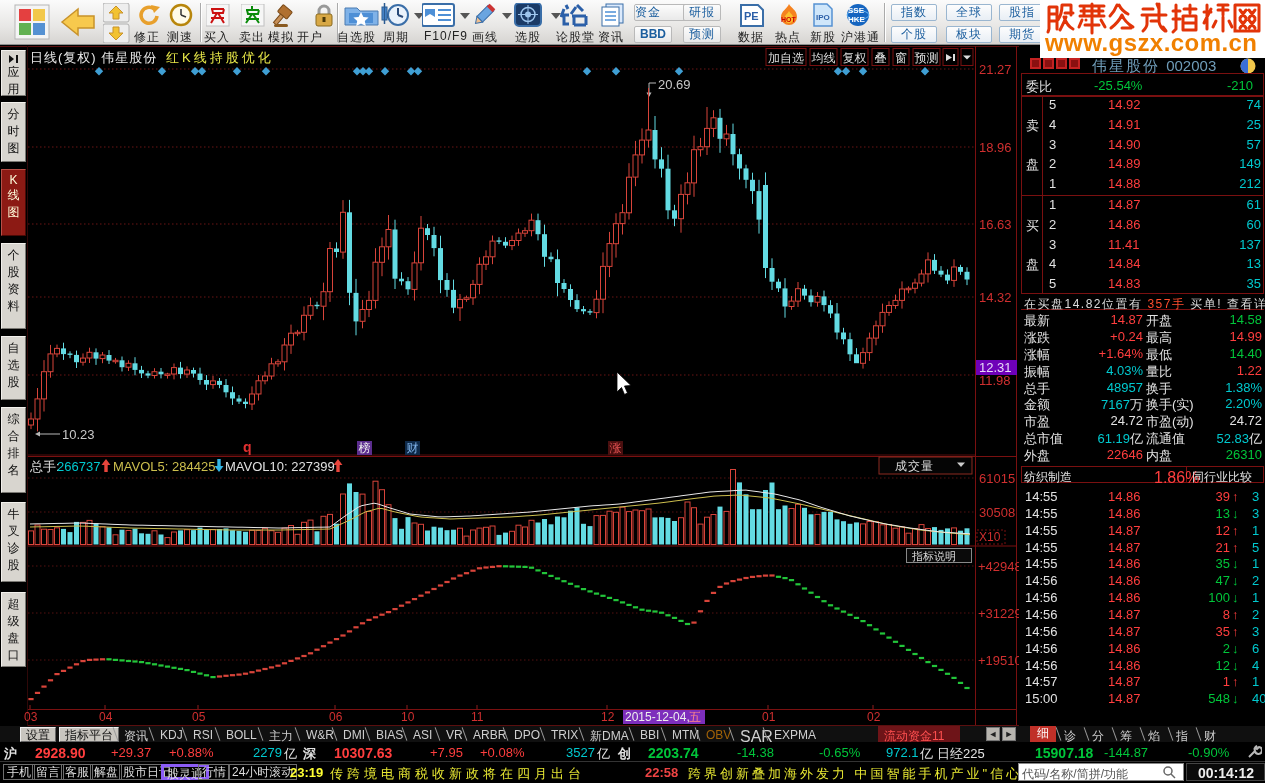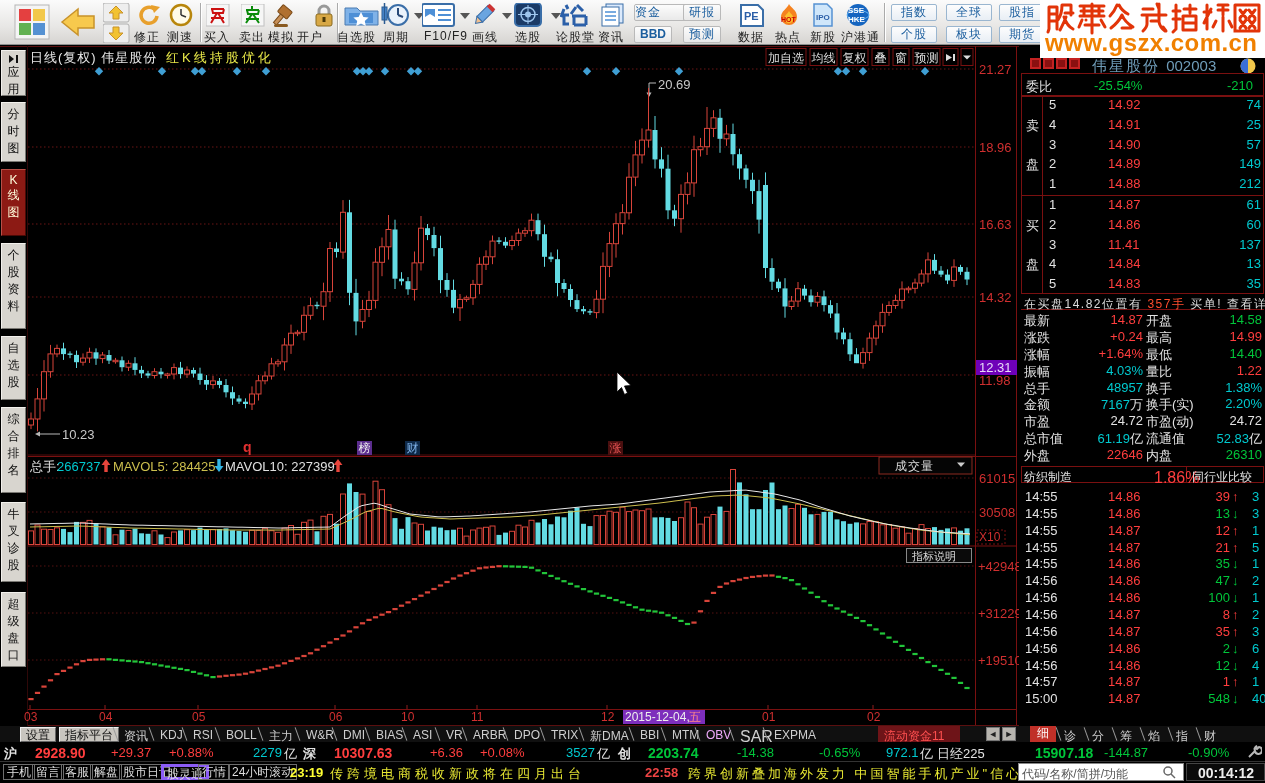--- a/index.html
+++ b/index.html
@@ -1068,21 +1068,21 @@
 <div class="ab" style="left:514px;top:728px;font-size:12px;color:#cfcfcf;white-space:nowrap">DPO</div>
 <div class="ab" style="left:505px;top:727px;width:1px;height:14px;background:#9a9a9a;transform:rotate(-20deg)"></div>
 <div class="ab" style="left:551px;top:728px;font-size:12px;color:#cfcfcf;white-space:nowrap">TRIX</div>
 <div class="ab" style="left:542px;top:727px;width:1px;height:14px;background:#9a9a9a;transform:rotate(-20deg)"></div>
 <div class="ab" style="left:590px;top:728px;font-size:12px;color:#cfcfcf;white-space:nowrap">新DMA</div>
 <div class="ab" style="left:581px;top:727px;width:1px;height:14px;background:#9a9a9a;transform:rotate(-20deg)"></div>
 <div class="ab" style="left:640px;top:728px;font-size:12px;color:#cfcfcf;white-space:nowrap">BBI</div>
 <div class="ab" style="left:631px;top:727px;width:1px;height:14px;background:#9a9a9a;transform:rotate(-20deg)"></div>
 <div class="ab" style="left:672px;top:728px;font-size:12px;color:#cfcfcf;white-space:nowrap">MTM</div>
 <div class="ab" style="left:663px;top:727px;width:1px;height:14px;background:#9a9a9a;transform:rotate(-20deg)"></div>
-<div class="ab" style="left:706px;top:728px;font-size:12px;color:#f0abfc;white-space:nowrap">OBV</div>
+<div class="ab" style="left:706px;top:728px;font-size:12px;color:#a16207;white-space:nowrap">OBV</div>
 <div class="ab" style="left:697px;top:727px;width:1px;height:14px;background:#9a9a9a;transform:rotate(-20deg)"></div>
 <div class="ab" style="left:740px;top:728px;font-size:16px;color:#cfcfcf;white-space:nowrap">SAR</div>
 <div class="ab" style="left:731px;top:727px;width:1px;height:14px;background:#9a9a9a;transform:rotate(-20deg)"></div>
 <div class="ab" style="left:774px;top:728px;font-size:12px;color:#cfcfcf;white-space:nowrap">EXPMA</div>
 <div class="ab" style="left:765px;top:727px;width:1px;height:14px;background:#9a9a9a;transform:rotate(-20deg)"></div>
 <div class="ab" style="left:878px;top:726px;width:82px;height:16px;background:#6e1418"></div>
 <div class="ab" style="left:884px;top:728px;font-size:12px;color:#ff5050;white-space:nowrap">流动资金11</div>
 <div class="ab" style="left:986px;top:727px;width:14px;height:14px;background:#b8b5af;border:1px solid #777;font-size:9px;color:#222;text-align:center;line-height:13px">◄</div>
 <div class="ab" style="left:1002px;top:727px;width:14px;height:14px;background:#b8b5af;border:1px solid #777;font-size:9px;color:#222;text-align:center;line-height:13px">►</div>
 <div class="ab" style="left:1030px;top:726px;width:26px;height:16px;background:#c03028;color:#fff;font-size:12px;text-align:center;line-height:15px">细</div>
@@ -1100,21 +1100,21 @@
 <div class="ab" style="left:1198px;top:727px;width:1px;height:14px;background:#9a9a9a;transform:rotate(-20deg)"></div>
 <div class="ab" style="left:0;top:742px;width:1265px;height:20px;background:#000;border-bottom:1px solid #333"></div>
 <div class="ab w" style="left:4px;top:745px;font-size:13px;font-weight:bold;white-space:nowrap">沪</div>
 <div class="ab r" style="left:35px;top:745px;font-size:14px;font-weight:bold;white-space:nowrap">2928.90</div>
 <div class="ab r" style="left:111px;top:745px;font-size:13px;white-space:nowrap">+29.37</div>
 <div class="ab r" style="left:169px;top:745px;font-size:13px;white-space:nowrap">+0.88%</div>
 <div class="ab c" style="left:253px;top:745px;font-size:13px;white-space:nowrap">2279</div>
 <div class="ab w" style="left:284px;top:745px;font-size:13px;white-space:nowrap">亿</div>
 <div class="ab w" style="left:303px;top:745px;font-size:13px;font-weight:bold;white-space:nowrap">深</div>
 <div class="ab r" style="left:334px;top:745px;font-size:14px;font-weight:bold;white-space:nowrap">10307.63</div>
-<div class="ab r" style="left:430px;top:745px;font-size:13px;white-space:nowrap">+6.36</div>
+<div class="ab r" style="left:430px;top:745px;font-size:13px;white-space:nowrap">+7.95</div>
 <div class="ab r" style="left:480px;top:745px;font-size:13px;white-space:nowrap">+0.08%</div>
 <div class="ab c" style="left:566px;top:745px;font-size:13px;white-space:nowrap">3527</div>
 <div class="ab w" style="left:597px;top:745px;font-size:13px;white-space:nowrap">亿</div>
 <div class="ab w" style="left:618px;top:745px;font-size:13px;font-weight:bold;white-space:nowrap">创</div>
 <div class="ab g" style="left:648px;top:745px;font-size:14px;font-weight:bold;white-space:nowrap">2203.74</div>
 <div class="ab g" style="left:737px;top:745px;font-size:13px;white-space:nowrap">-14.38</div>
 <div class="ab g" style="left:819px;top:745px;font-size:13px;white-space:nowrap">-0.65%</div>
 <div class="ab c" style="left:886px;top:745px;font-size:13px;white-space:nowrap">972.1</div>
 <div class="ab w" style="left:920px;top:745px;font-size:13px;white-space:nowrap">亿</div>
 <div class="ab w" style="left:937px;top:745px;font-size:13px;white-space:nowrap">日经225</div>

